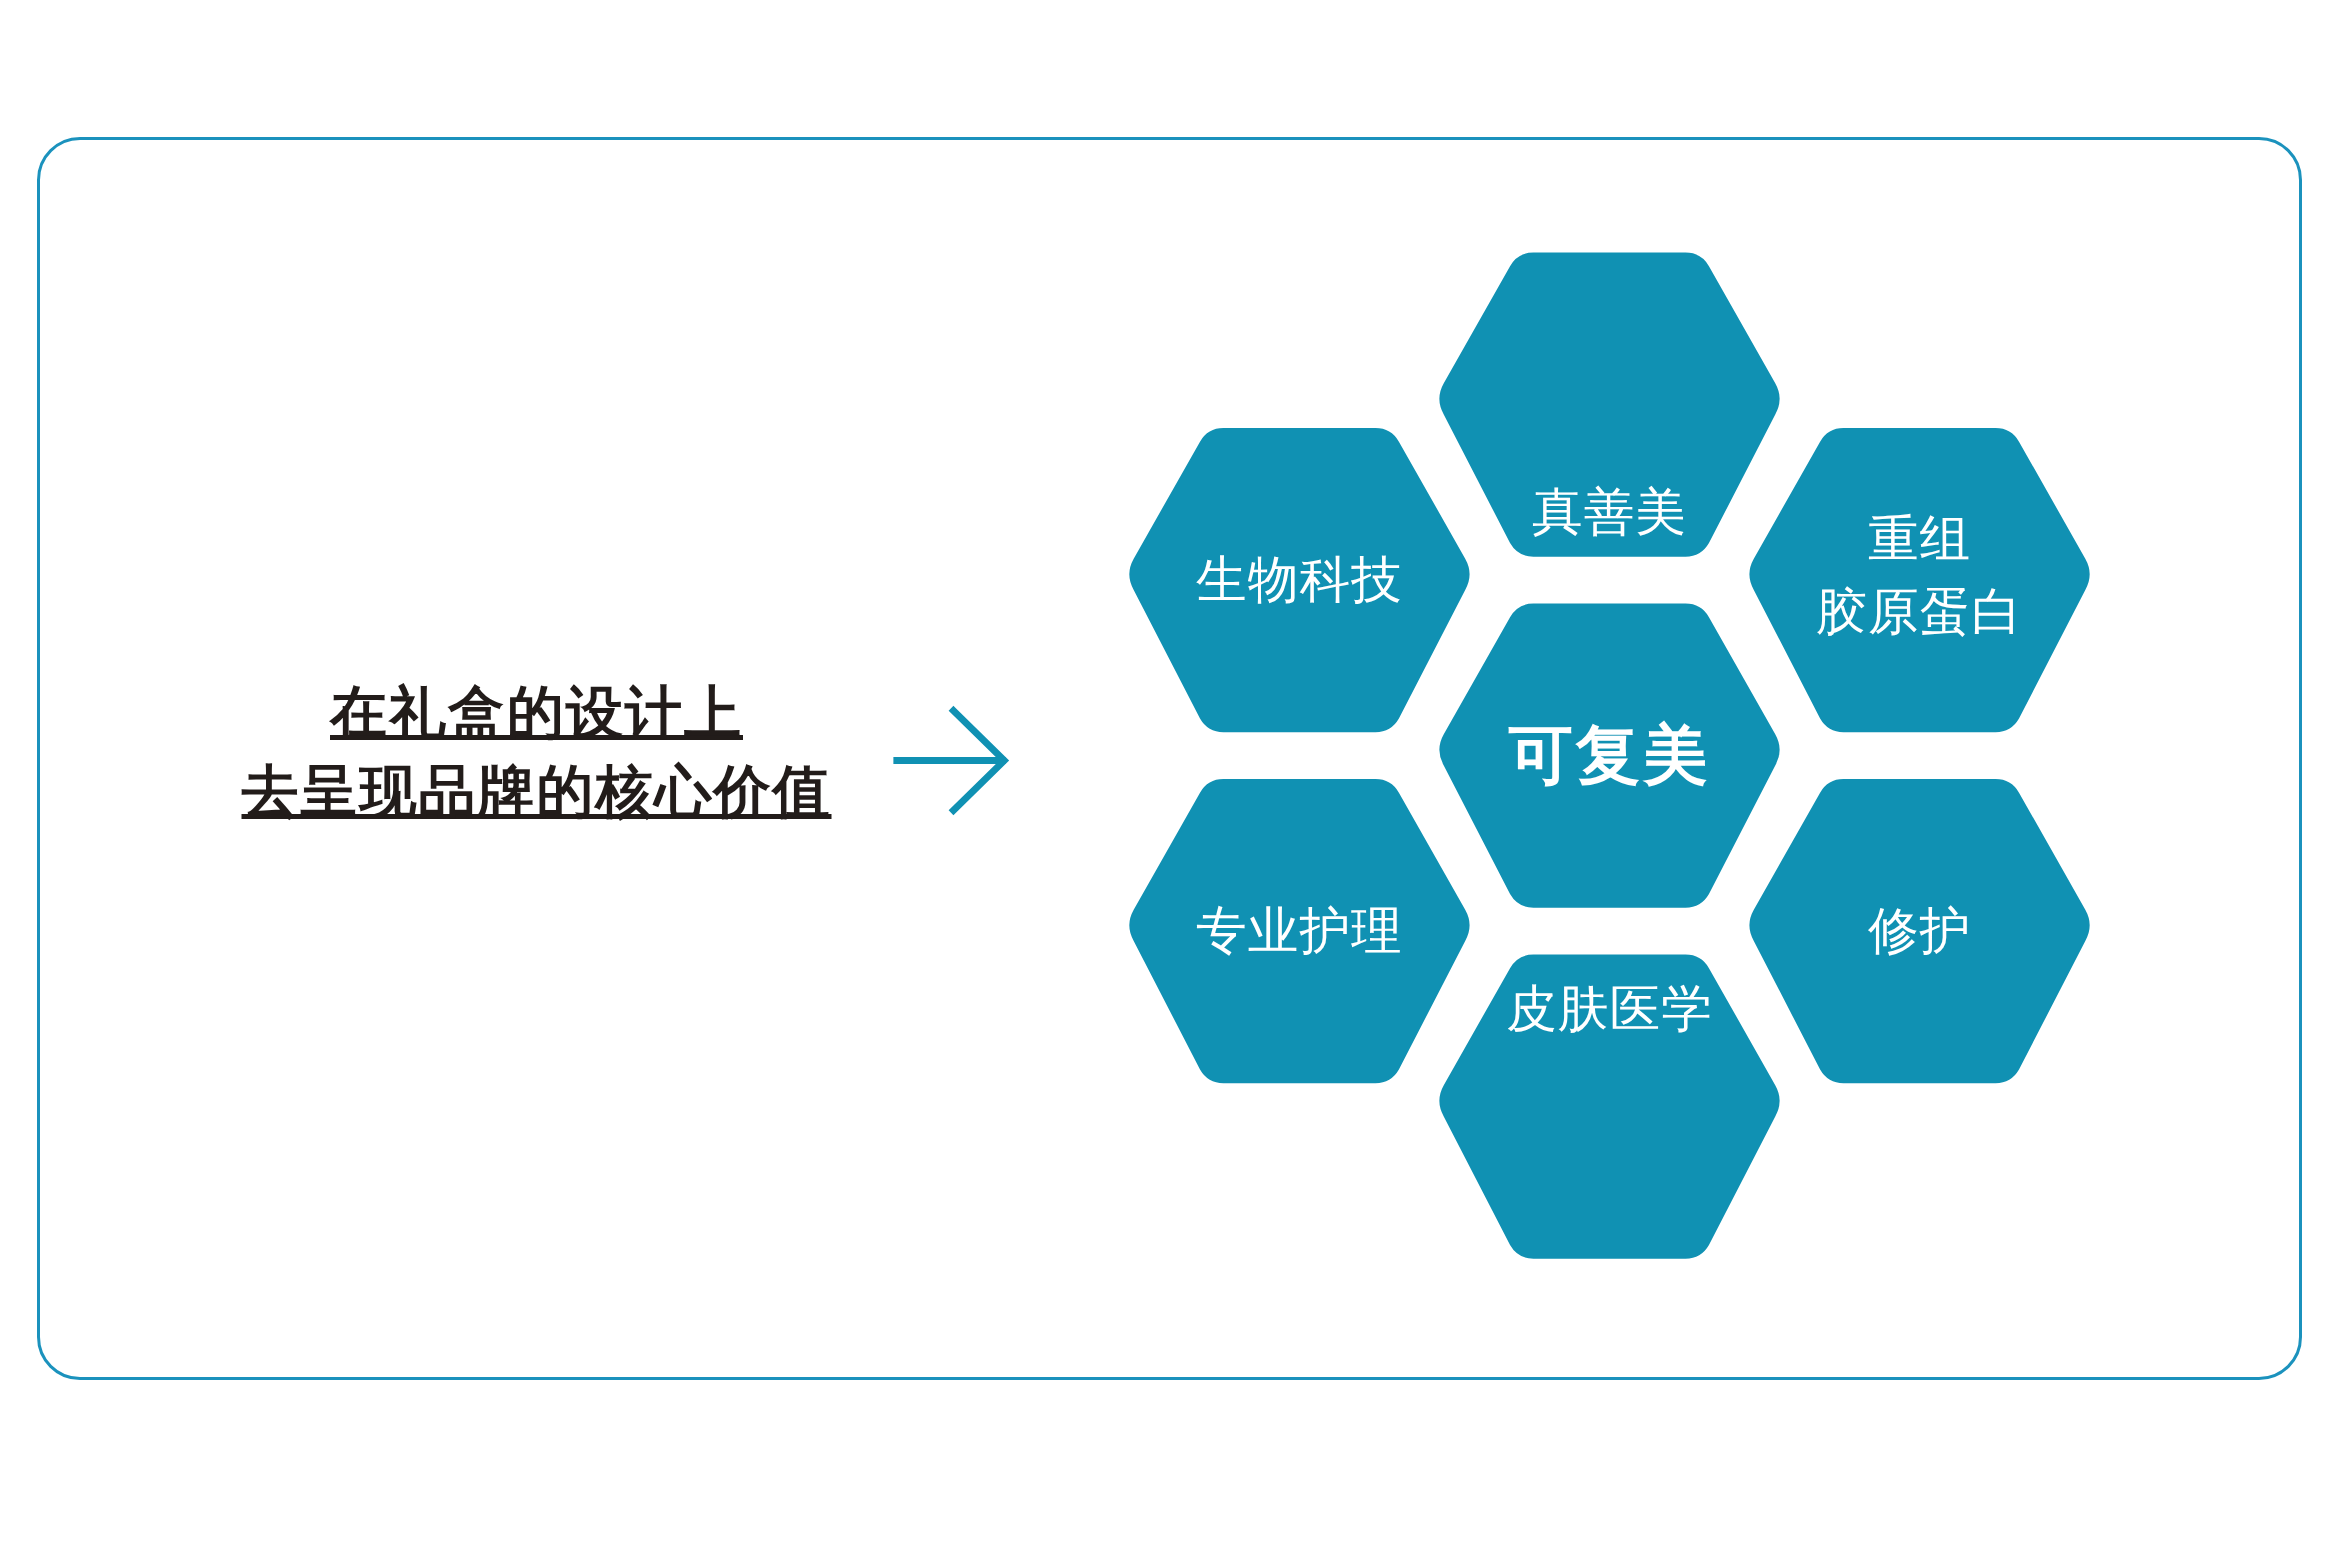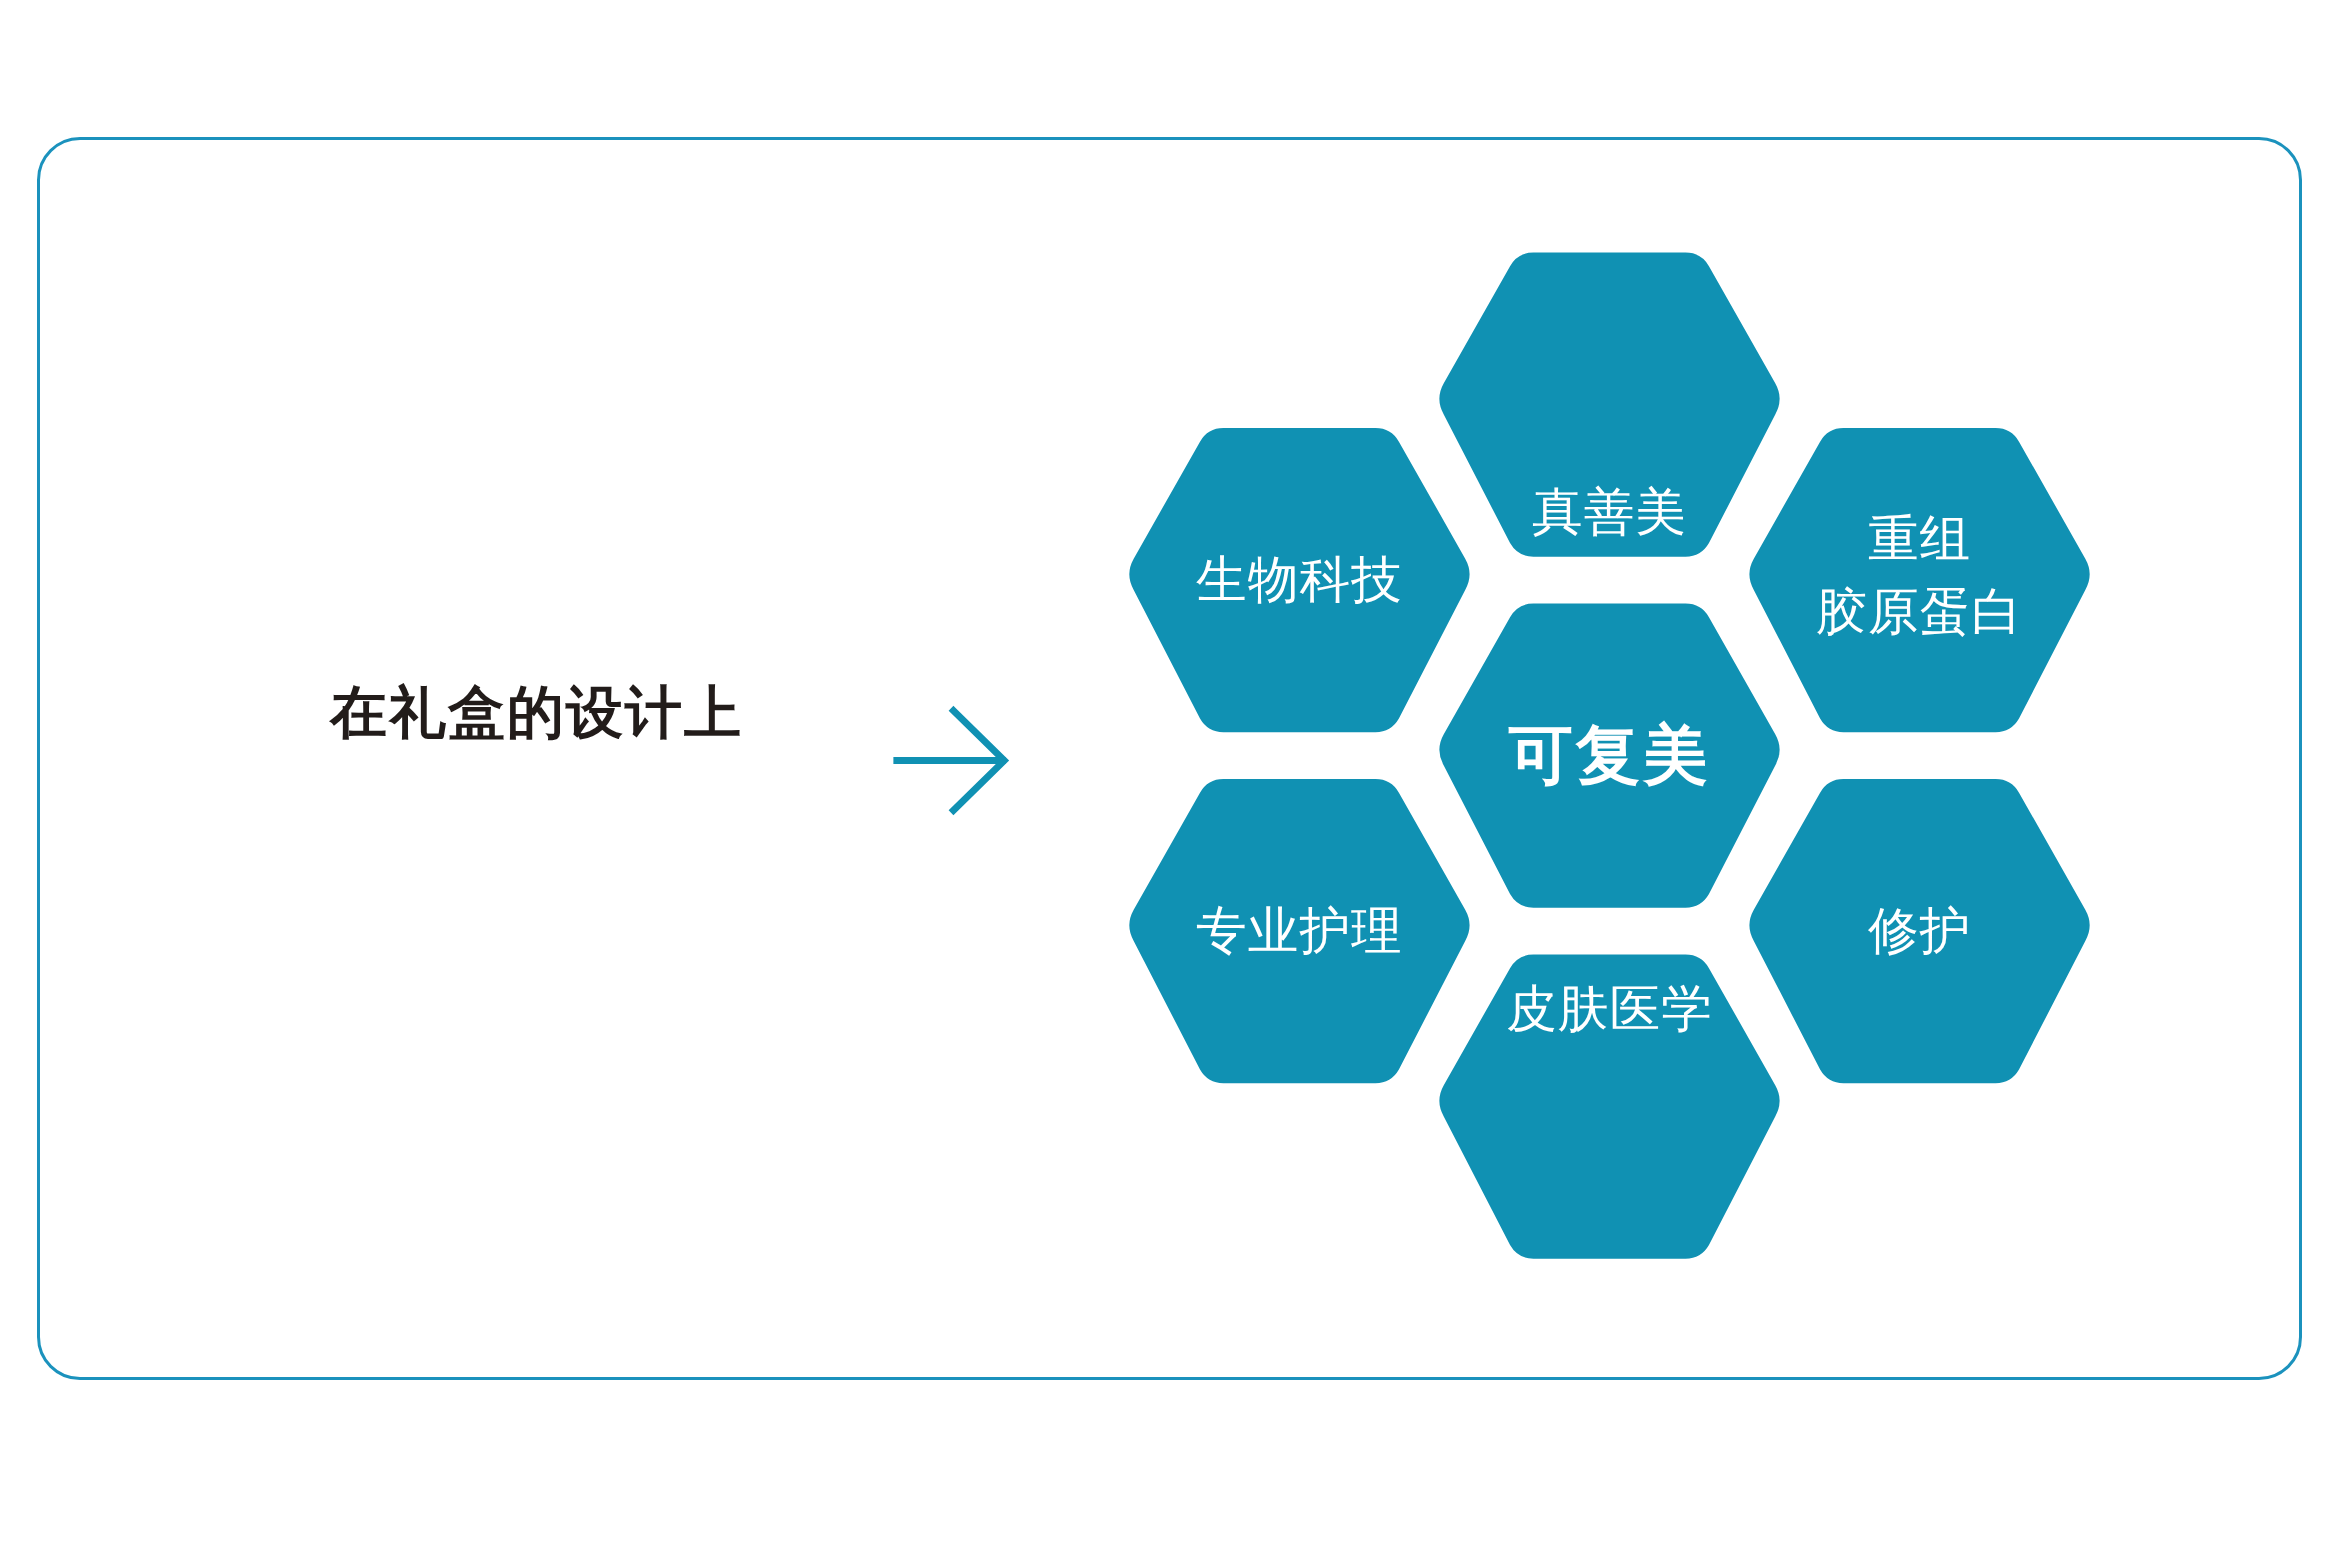--- a/index.html
+++ b/index.html
@@ -43,20 +43,21 @@
     text-align: center;
     color: #221c1a;
     font-weight: bold;
     font-size: 57px;
     line-height: 1.38;
     letter-spacing: 2px;
   }
   .caption .line {
     display: block;
     white-space: nowrap;
+    text-decoration: underline;
   }
 
   
   .arrow-wrap {
     position: absolute;
     left: 887px;
     top: 697px;
     width: 215px;
     height: 127px;
   }
@@ -100,20 +101,21 @@
 </style>
 </head>
 <body>
 
 <div id="stage">
 
   <div class="card-frame"></div>
 
   <div class="caption">
     <span class="line">在礼盒的设计上</span>
+    <span class="line">去呈现品牌的核心价值</span>
   </div>
 
   <div class="arrow-wrap">
     <svg viewBox="0 0 220 130" xmlns="http://www.w3.org/2000/svg">
       <g fill="none" stroke="#1091b3" stroke-width="7" stroke-linecap="square" stroke-linejoin="miter">
         <line x1="10" y1="65" x2="118" y2="65"></line>
         <polyline points="68,14 120,65 68,116"></polyline>
       </g>
     </svg>
   </div>

